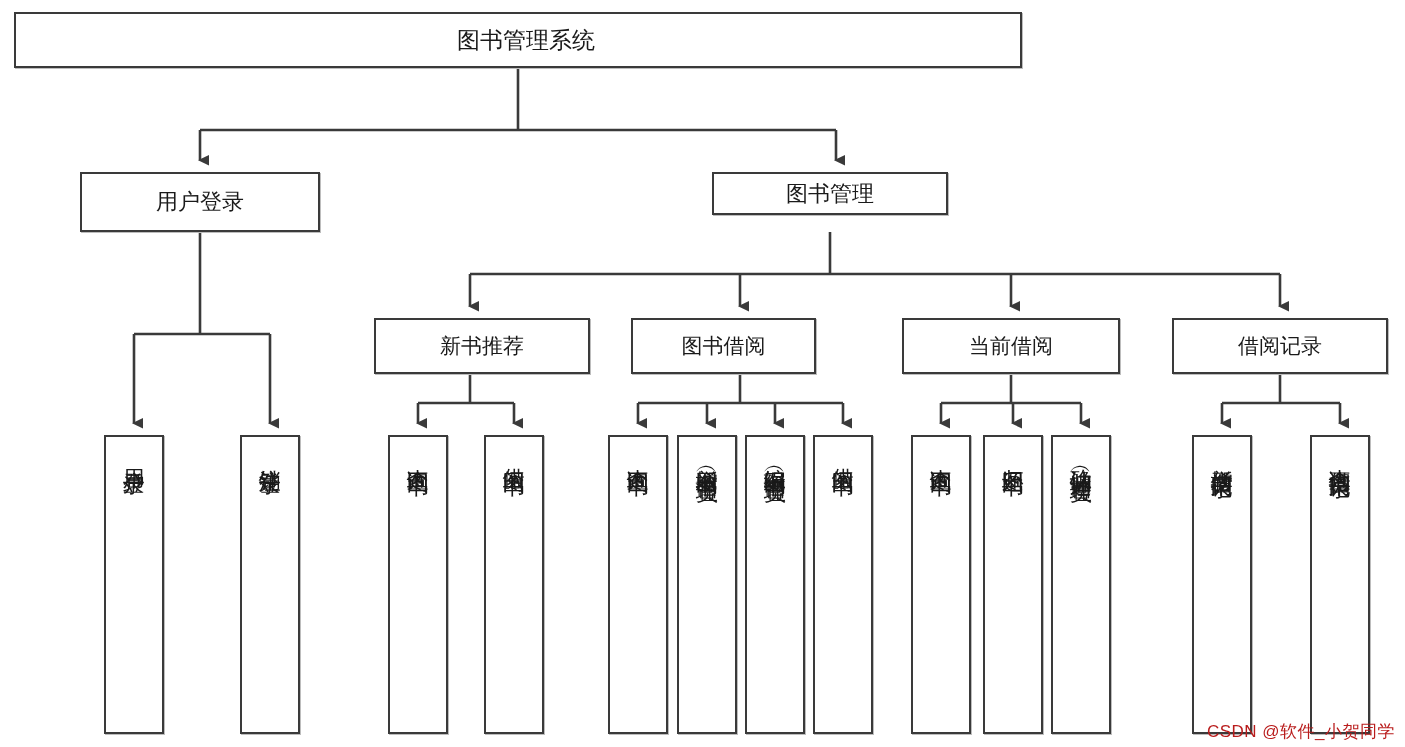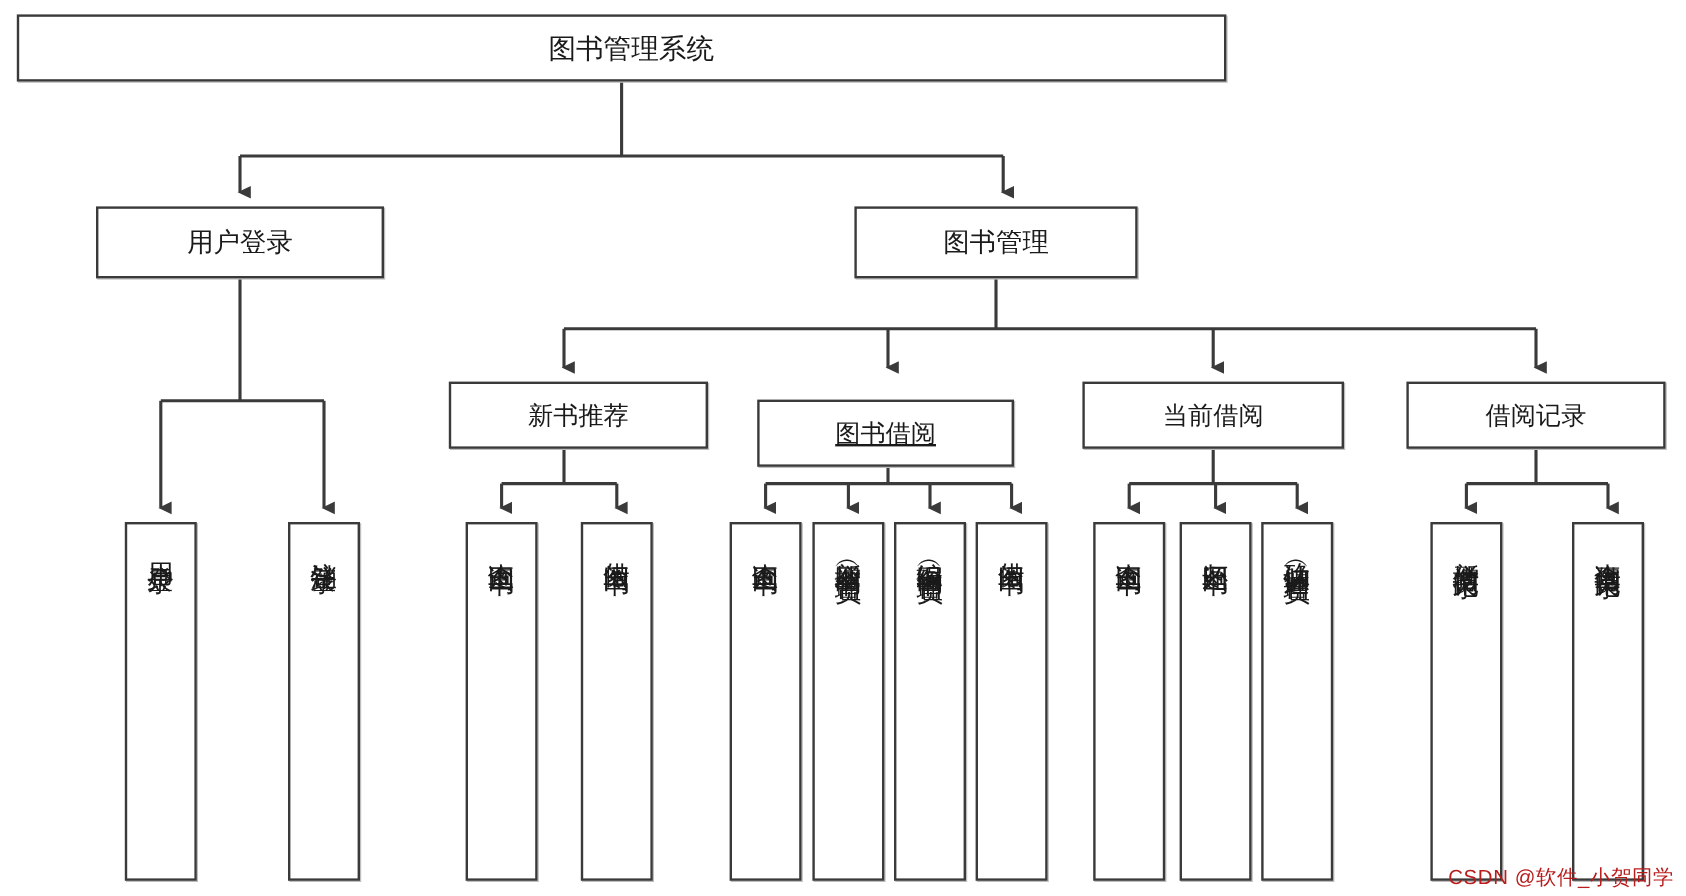--- a/index.html
+++ b/index.html
@@ -106,28 +106,28 @@
     </g>
   </svg>
 
   <div class="node level0" style="left:14px;top:12px;width:1008px;height:56px;padding-left:16px;">
     <span>图书管理系统</span>
   </div>
 
   <div class="node level1" style="left:80px;top:172px;width:240px;height:60px;">
     <span>用户登录</span>
   </div>
-  <div class="node level1" style="left:712px;top:172px;width:236px;height:60px;">
+  <div class="node level1" style="left:712px;top:172px;width:236px;height:43px;">
     <span>图书管理</span>
   </div>
 
   <div class="node level2" style="left:374px;top:318px;width:216px;height:56px;">
     <span>新书推荐</span>
   </div>
-  <div class="node level2" style="left:631px;top:333px;width:214px;height:56px;text-decoration:underline;">
+  <div class="node level2" style="left:631px;top:318px;width:185px;height:56px;">
     <span>图书借阅</span>
   </div>
   <div class="node level2" style="left:1172px;top:318px;width:216px;height:56px;">
     <span>借阅记录</span>
   </div>
   <div class="node level2" style="left:902px;top:318px;width:218px;height:56px;">
     <span>当前借阅</span>
   </div>
 
   <div class="node leaf" style="left:104px;top:435px;width:60px;height:299px;">

